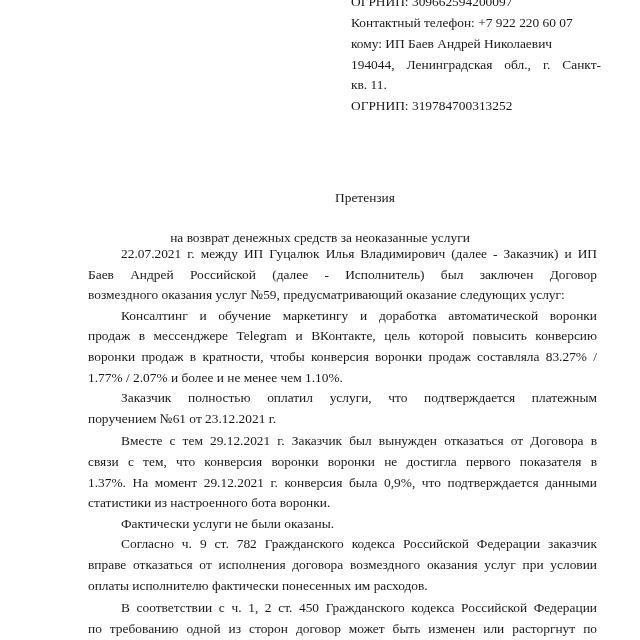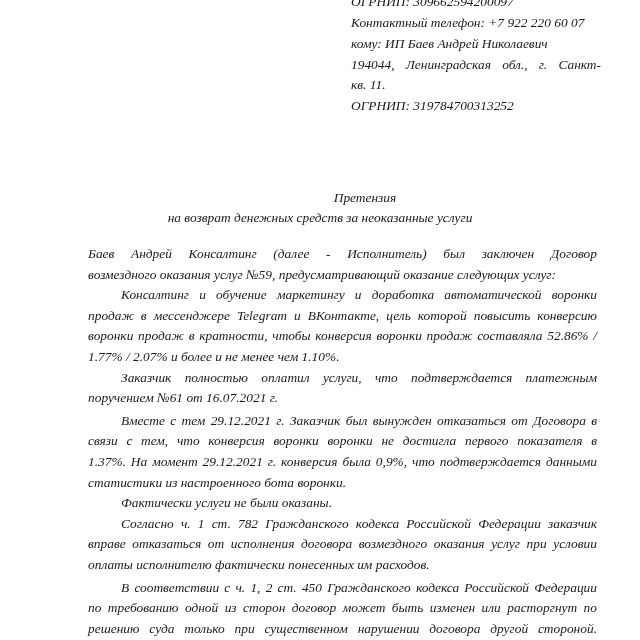--- a/index.html
+++ b/index.html
@@ -15,21 +15,20 @@
       font-family: "Liberation Serif", "DejaVu Serif", serif;
       color: #1a1a1a;
       font-size: 13.4px;
     }
     .page {
       position: absolute;
       left: 0;
       top: 0;
       width: 516px;
       height: 640px;
-      font-style: italic;
     }
     .sender {
       position: absolute;
       left: 351px;
       top: -9px;
       width: 260px;
       line-height: 21px;
     }
     .recipient {
       position: absolute;
@@ -47,20 +46,21 @@
       left: 0;
       top: 188px;
       width: 640px;
       text-align: center;
       line-height: 20px;
     }
     .heading .title {
       padding-left: 90px;
     }
     .heading .subtitle {
+      margin-top: 20px;
     }
     .body {
       position: absolute;
       left: 88px;
       top: 244px;
       width: 509px;
       line-height: 20.6px;
     }
     .line {
       display: block;
@@ -93,44 +93,45 @@
     <span class="line">ОГРНИП: 319784700313252</span>
   </div>
 
   <div class="heading">
     <div class="title">Претензия</div>
     <div class="subtitle">на возврат денежных средств за неоказанные услуги</div>
   </div>
 
   <div class="body">
     <div>
-      <span class="just">Баев Андрей Консалтинг (далее - Исполнитель) был заключен Договор</span>
+      <span class="just first">22.07.2021 г. между ИП Гуцалюк Илья Владимирович (далее - Заказчик) и  ИП</span>
+      <span class="just">Баев Андрей Российской (далее - Исполнитель) был заключен Договор</span>
       <span class="line">возмездного оказания услуг №59, предусматривающий оказание следующих услуг:</span>
     </div>
     <div>
       <span class="just first">Консалтинг и обучение маркетингу и доработка автоматической воронки</span>
       <span class="just">продаж в мессенджере Telegram и ВКонтакте, цель которой повысить конверсию</span>
-      <span class="just">воронки продаж в кратности, чтобы конверсия воронки продаж составляла 52.86% /</span>
+      <span class="just">воронки продаж в кратности, чтобы конверсия воронки продаж составляла 83.27% /</span>
       <span class="line">1.77% / 2.07% и более и не менее чем 1.10%.</span>
     </div>
     <div>
       <span class="just first">Заказчик полностью оплатил услуги, что подтверждается платежным</span>
-      <span class="line">поручением №61 от 16.07.2021 г.</span>
+      <span class="line">поручением №61 от 23.12.2021 г.</span>
     </div>
     <div style="margin-top:2px;">
       <span class="just first">Вместе с тем 29.12.2021 г. Заказчик был вынужден отказаться от Договора в</span>
       <span class="just">связи с тем, что конверсия воронки воронки не достигла первого показателя в</span>
       <span class="just">1.37%. На момент 29.12.2021 г. конверсия была 0,9%, что подтверждается данными</span>
       <span class="line">статистики из настроенного бота воронки.</span>
     </div>
     <div>
       <span class="line first">Фактически услуги не были оказаны.</span>
     </div>
     <div>
-      <span class="just first">Согласно ч. 1 ст. 782 Гражданского кодекса Российской Федерации заказчик</span>
+      <span class="just first">Согласно ч. 9 ст. 782 Гражданского кодекса Российской Федерации заказчик</span>
       <span class="just">вправе отказаться от исполнения договора возмездного оказания услуг при условии</span>
       <span class="line">оплаты исполнителю фактически понесенных им расходов.</span>
     </div>
     <div style="margin-top:2px;">
       <span class="just first">В соответствии с ч. 1, 2 ст. 450 Гражданского кодекса Российской Федерации</span>
       <span class="just">по требованию одной из сторон договор может быть изменен или расторгнут по</span>
       <span class="just">решению суда только при существенном нарушении договора другой стороной.</span>
 
     </div>
   </div>

